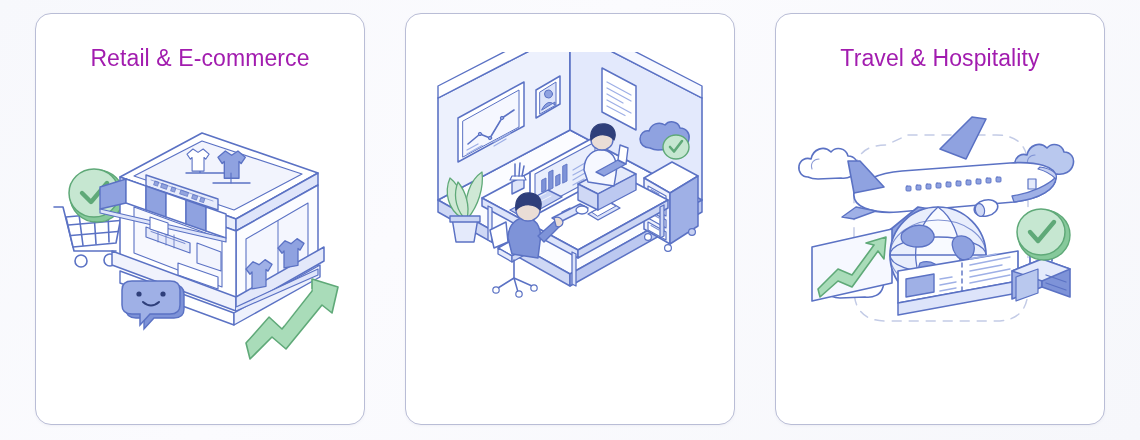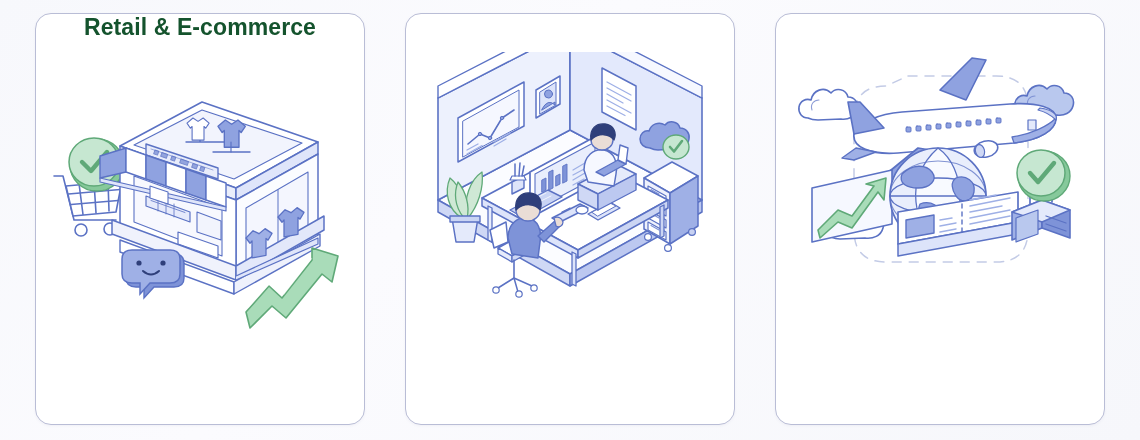--- a/index.html
+++ b/index.html
@@ -32,24 +32,25 @@
     background: #ffffff;
     border: 1px solid #b9bdd6;
     border-radius: 16px;
     box-shadow: 0 1px 3px rgba(60, 66, 110, 0.05);
     display: flex;
     flex-direction: column;
     align-items: center;
     overflow: hidden;
   }
   .card-title {
+    margin-top: 31px;
     font-size: 23px;
-    font-weight: bold;
+    font-weight: normal;
     letter-spacing: 0.1px;
-    color: #14532d;
+    color: #a21caf;
     text-align: center;
     line-height: 1.2;
     white-space: nowrap;
   }
   .art {
     width: 300px;
     height: 250px;
     margin-top: 38px;
     display: block;
   }
@@ -338,20 +339,21 @@
             <path d="M176 120 L198 108 L206 112 L184 124 Z" fill="#8fa2e0" stroke-width="1.4"></path>
             <path d="M198 108 L206 112 L208 96 L200 93 Z" fill="#ffffff" stroke-width="1.4"></path>
           </g>
 
         </g>
       </svg>
     </div>
   </div>
 
   <div class="card">
+    <div class="card-title">Travel &amp; Hospitality</div>
     <div class="art">
       <svg viewBox="0 0 300 250" xmlns="http://www.w3.org/2000/svg">
 
         <g fill="none" stroke="#c3cbe6" stroke-width="1.5" stroke-dasharray="9 8" stroke-linecap="round">
           <path d="M118 24 L206 24 Q238 24 238 56 L238 178 Q238 210 206 210 L96 210 Q64 210 64 178 L64 66 Q64 34 96 34 Z"></path>
         </g>
 
         <g stroke="#5b72c4" stroke-linejoin="round" stroke-linecap="round">
 
           <g>

